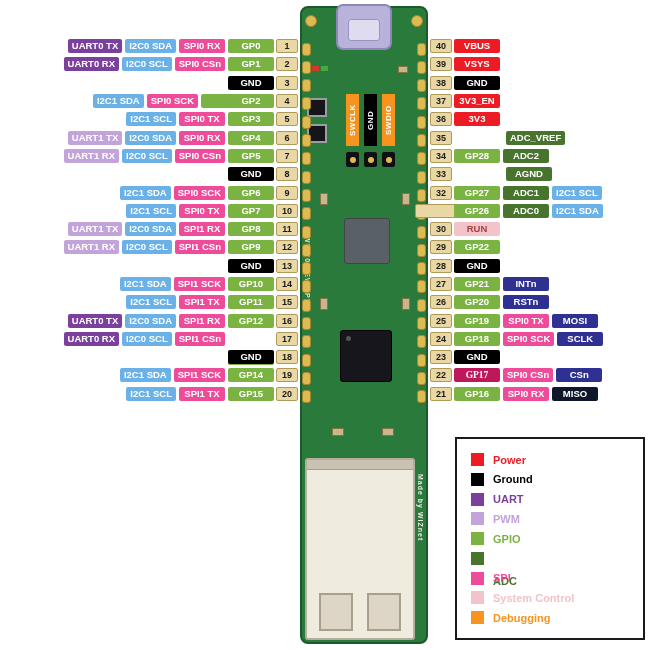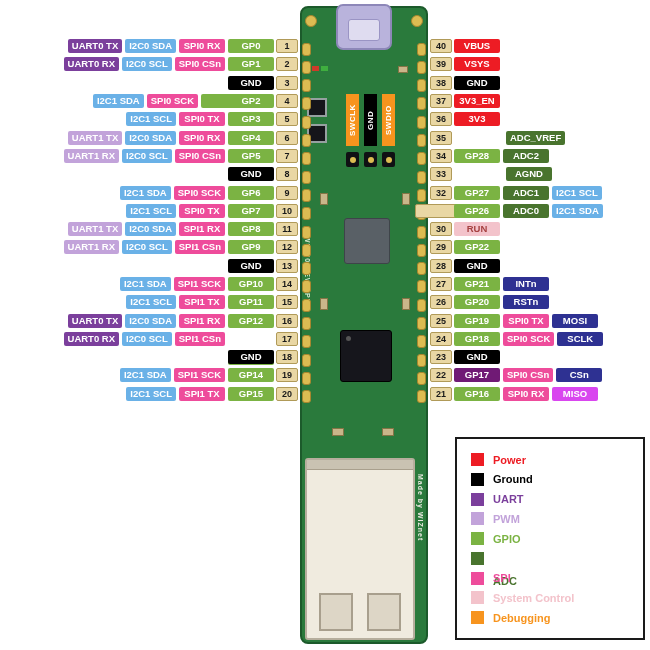--- a/index.html
+++ b/index.html
@@ -459,28 +459,28 @@
       </div>
       <div class="prow">
         <span class="pbox" style="background: rgb(123, 179, 67); color: rgb(255, 255, 255);">GP18</span>
         <span class="pbox" style="background: rgb(238, 76, 155); color: rgb(255, 255, 255);">SPI0 SCK</span>
         <span class="pbox" style="background: rgb(46, 49, 146); color: rgb(255, 255, 255);">SCLK</span>
       </div>
       <div class="prow">
         <span class="pbox" style="background: rgb(0, 0, 0); color: rgb(255, 255, 255);">GND</span>
       </div>
       <div class="prow">
-        <span class="pbox" style="background: #701a75; color: rgb(255, 255, 255);">GP17</span>
+        <span class="pbox" style="background: #be185d; color: rgb(255, 255, 255); font-family: Liberation Serif, serif;">GP17</span>
         <span class="pbox" style="background: rgb(238, 76, 155); color: rgb(255, 255, 255);">SPI0 CSn</span>
         <span class="pbox" style="background: rgb(46, 49, 146); color: rgb(255, 255, 255);">CSn</span>
       </div>
       <div class="prow">
         <span class="pbox" style="background: rgb(123, 179, 67); color: rgb(255, 255, 255);">GP16</span>
         <span class="pbox" style="background: rgb(238, 76, 155); color: rgb(255, 255, 255);">SPI0 RX</span>
-        <span class="pbox" style="background: #d946ef; color: rgb(255, 255, 255);">MISO</span>
+        <span class="pbox" style="background: #0f172a; color: rgb(255, 255, 255);">MISO</span>
       </div>
     </div>
 
   <div class="legend" id="legend">
       <div class="litem">
         <span class="lsw" style="background: rgb(237, 28, 36);"></span>
         <span class="llab" style="color: rgb(237, 28, 36);">Power</span>
       </div>
       <div class="litem">
         <span class="lsw" style="background: rgb(0, 0, 0);"></span>

